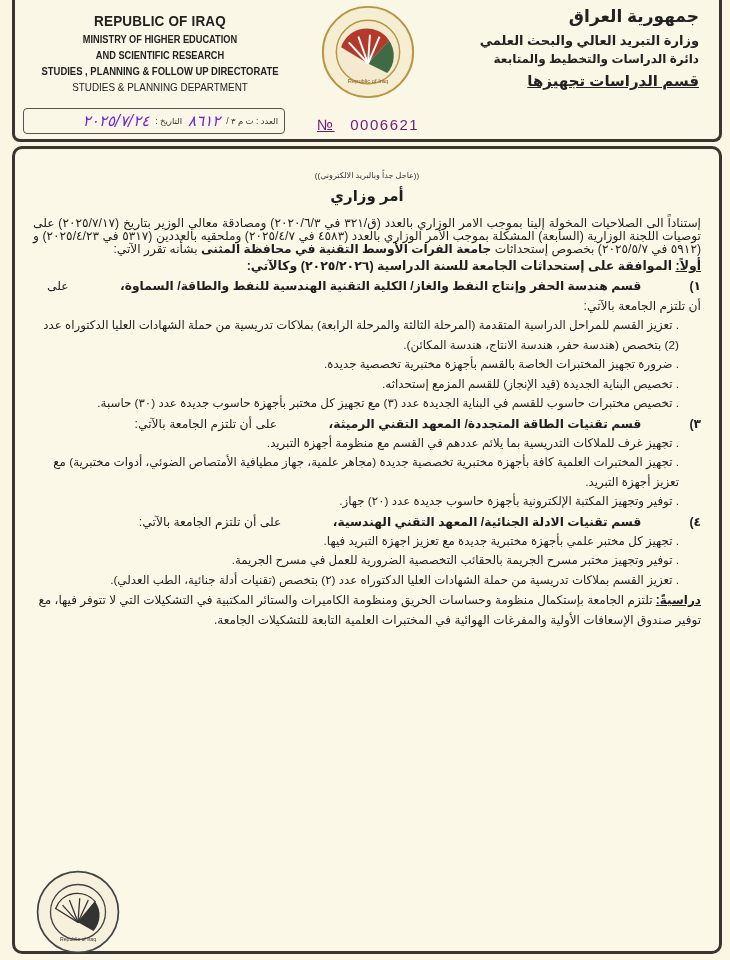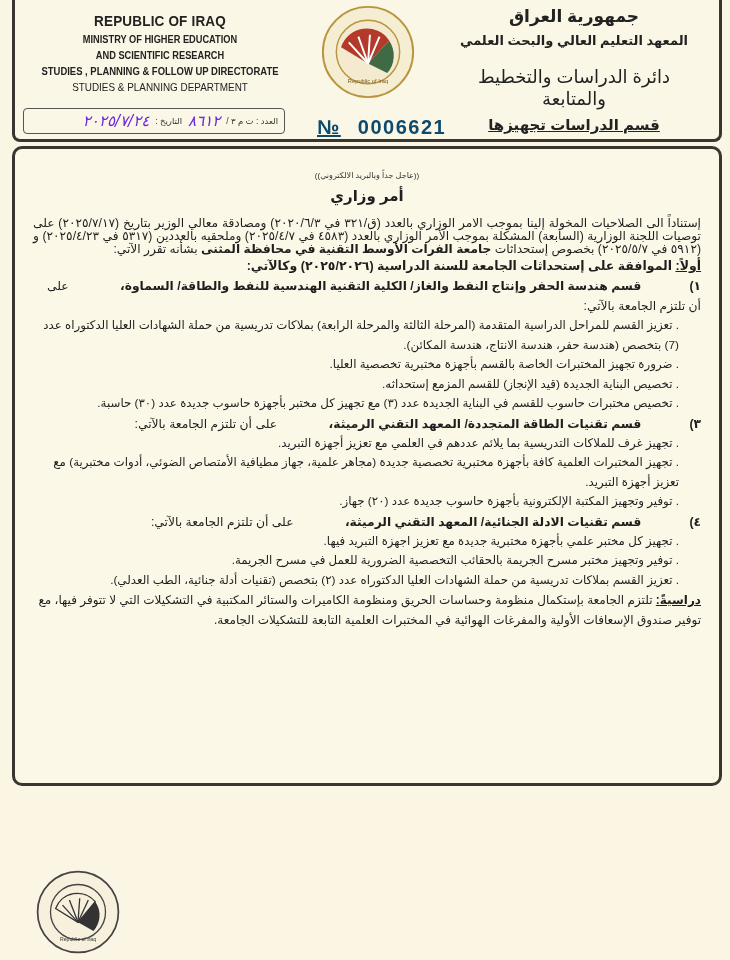--- a/index.html
+++ b/index.html
@@ -18,32 +18,32 @@
   .en-block .l4 { font-size: 11px; font-weight: bold; margin-top: 4px; transform: scaleX(0.86); white-space: nowrap; }
   .en-block .l5 { font-size: 11px; margin-top: 4px; transform: scaleX(0.9); }
 
   .ref-box {
     position: absolute; left: 8px; top: 108px; width: 262px; height: 26px;
     border: 1px solid #555; border-radius: 4px; direction: rtl;
     display: flex; align-items: center; gap: 6px; padding: 0 6px; font-size: 8.5px; color: #333;
   }
   .ref-box .hand { font-family: "DejaVu Sans", sans-serif; font-size: 15px; color: #6d28d9; font-style: italic; }
 
-  .ar-block { position: absolute; right: 20px; top: 6px; width: 250px; text-align: center; direction: rtl; color: #222; }
+  .ar-block { position: absolute; right: 20px; top: 6px; width: 250px; direction: rtl; color: #222; }
   .ar-block .a1 { font-size: 17px; font-weight: bold; }
   .ar-block .a2 { font-size: 13px; font-weight: bold; margin-top: 6px; }
-  .ar-block .a3 { font-size: 18px; font-weight: normal; margin-top: 18px; }
+  .ar-block .a3 { font-size: 12px; font-weight: bold; margin-top: 4px; }
   .ar-block .a4 { font-size: 15px; font-weight: bold; margin-top: 6px; text-decoration: underline; }
 
   .seal { position: absolute; left: 305px; top: 4px; width: 96px; height: 96px; }
-  .doc-number { position: absolute; left: 302px; top: 116px; font-size: 20px; font-weight: bold; color: #0c4a6e; letter-spacing: 1.5px; }
+  .doc-number { position: absolute; left: 302px; top: 116px; font-size: 15px; font-weight: normal; color: #701a75; letter-spacing: 1.5px; }
   .doc-number .no { text-decoration: underline; margin-right: 10px; }
 
   .body-frame {
-    position: absolute; left: 12px; top: 146px; width: 710px; height: 640px;
+    position: absolute; left: 12px; top: 146px; width: 710px; height: 808px;
     border: 3px solid #3a3530; border-radius: 10px; background: #fcf8e8;
   }
   .content { position: absolute; left: 18px; right: 18px; top: 22px; direction: rtl; text-align: right; color: #1e1e1e; }
   .urgent { text-align: center; font-size: 8px; color: #333; }
   .title { text-align: center; font-size: 15px; font-weight: bold; margin-top: 7px; margin-bottom: 12px; }
   .para { font-size: 12.2px; line-height: 13px; text-align: justify; }
   .para b { font-weight: bold; }
   .sec { font-size: 12.5px; font-weight: bold; line-height: 20px; }
   .sec u { text-decoration: underline; }
   .item-head { font-size: 12.3px; line-height: 20px; }
@@ -86,48 +86,48 @@
     <text x="50" y="82" font-size="6" text-anchor="middle" fill="#7a5a1a" font-family="Liberation Sans, sans-serif">Republic of Iraq</text>
   </svg>
 
   <div class="doc-number">
     <span class="no">№</span>
     <span>0006621</span>
   </div>
 
   <div class="ar-block">
     <div class="a1">جمهورية العراق</div>
-    <div class="a2">المعهد التعليم العالي والبحث العلمي</div>
+    <div class="a2">وزارة التبريد العالي والبحث العلمي</div>
     <div class="a3">دائرة الدراسات والتخطيط والمتابعة</div>
     <div class="a4">قسم الدراسات تجهيزها</div>
   </div>
 </div>
 
 <div class="body-frame">
   <div class="content">
     <div class="urgent">((عاجل جداً وبالبريد الالكتروني))</div>
     <div class="title">أمر وزاري</div>
 
     <div class="para"><span>إستناداً الى الصلاحيات المخولة إلينا بموجب الامر الوزاري بالعدد (ق/٣٢١ في ٢٠٢٠/٦/٣) ومصادقة معالي الوزير بتاريخ (٢٠٢٥/٧/١٧) على توصيات اللجنة الوزارية (السابعة) المشكلة بموجب الأمر الوزاري بالعدد (٤٥٨٣ في ٢٠٢٥/٤/٧) وملحقيه بالعددين (٥٣١٧ في ٢٠٢٥/٤/٢٣) و (٥٩١٢ في ٢٠٢٥/٥/٧) بخصوص إستحداثات </span><b>جامعة الفرات الأوسط التقنية في محافظة المثنى</b><span> بشأنه تقرر الآتي:</span></div>
 
     <div class="sec"><u>أولاً:</u><span> الموافقة على إستحداثات الجامعة للسنة الدراسية (٢٠٢٥/٢٠٢٦) وكالآتي:</span></div>
 
     <div class="item-head"><b>١)</b><b>قسم هندسة الحفر وإنتاج النفط والغاز/ الكلية التقنية الهندسية للنفط والطاقة/ السماوة،</b><span> على أن تلتزم الجامعة بالآتي:</span></div>
-    <div class="bullet">. <span>تعزيز القسم للمراحل الدراسية المتقدمة (المرحلة الثالثة والمرحلة الرابعة) بملاكات تدريسية من حملة الشهادات العليا الدكتوراه عدد (7) بتخصص (هندسة حفر، هندسة الانتاج، هندسة المكائن).</span></div>
-    <div class="bullet">. <span>ضرورة تجهيز المختبرات الخاصة بالقسم بأجهزة مختبرية تخصصية العليا.</span></div>
+    <div class="bullet">. <span>تعزيز القسم للمراحل الدراسية المتقدمة (المرحلة الثالثة والمرحلة الرابعة) بملاكات تدريسية من حملة الشهادات العليا الدكتوراه عدد (2) بتخصص (هندسة حفر، هندسة الانتاج، هندسة المكائن).</span></div>
+    <div class="bullet">. <span>ضرورة تجهيز المختبرات الخاصة بالقسم بأجهزة مختبرية تخصصية جديدة.</span></div>
 
     <div class="bullet">. <span>تخصيص البناية الجديدة (قيد الإنجاز) للقسم المزمع إستحداثه.</span></div>
     <div class="bullet">. <span>تخصيص مختبرات حاسوب للقسم في البناية الجديدة عدد (٣) مع تجهيز كل مختبر بأجهزة حاسوب جديدة عدد (٣٠) حاسبة.</span></div>
 
     <div class="item-head"><b>٣)</b><b>قسم تقنيات الطاقة المتجددة/ المعهد التقني الرميثة،</b><span> على أن تلتزم الجامعة بالآتي:</span></div>
-    <div class="bullet">. <span>تجهيز غرف للملاكات التدريسية بما يلائم عددهم في العلمي مع تعزيز أجهزة التبريد.</span></div>
+    <div class="bullet">. <span>تجهيز غرف للملاكات التدريسية بما يلائم عددهم في القسم مع منظومة أجهزة التبريد.</span></div>
     <div class="bullet">. <span>تجهيز المختبرات العلمية كافة بأجهزة مختبرية تخصصية جديدة (مجاهر علمية، جهاز مطيافية الأمتصاص الضوئي، أدوات مختبرية) مع تعزيز أجهزة التبريد.</span></div>
     <div class="bullet">. <span>توفير وتجهيز المكتبة الإلكترونية بأجهزة حاسوب جديدة عدد (٢٠) جهاز.</span></div>
 
-    <div class="item-head"><b>٤)</b><b>قسم تقنيات الادلة الجنائية/ المعهد التقني الرميثة،</b><span> على أن تلتزم الجامعة بالآتي:</span></div>
+    <div class="item-head"><b>٤)</b><b>قسم تقنيات الادلة الجنائية/ المعهد التقني الهندسية،</b><span> على أن تلتزم الجامعة بالآتي:</span></div>
     <div class="bullet">. <span>تجهيز كل مختبر علمي بأجهزة مختبرية جديدة مع تعزيز اجهزة التبريد فيها.</span></div>
     <div class="bullet">. <span>توفير وتجهيز مختبر مسرح الجريمة بالحقائب التخصصية الضرورية للعمل في مسرح الجريمة.</span></div>
     <div class="bullet">. <span>تعزيز القسم بملاكات تدريسية من حملة الشهادات العليا الدكتوراه عدد (٢) بتخصص (تقنيات أدلة جنائية، الطب العدلي).</span></div>
 
     <div class="thani"><u><b>دراسيةً:</b></u><span> تلتزم الجامعة بإستكمال منظومة وحساسات الحريق ومنظومة الكاميرات والستائر المكتبية في التشكيلات التي لا تتوفر فيها، مع توفير صندوق الإسعافات الأولية والمفرغات الهوائية في المختبرات العلمية التابعة للتشكيلات الجامعة.</span></div>
   </div>
 
   <svg class="footer-seal" viewBox="0 0 100 100">
     <circle cx="50" cy="50" r="47" fill="#f6f0dc" stroke="#444" stroke-width="2"></circle>
     <circle cx="50" cy="50" r="32" fill="none" stroke="#444" stroke-width="1.5"></circle>

